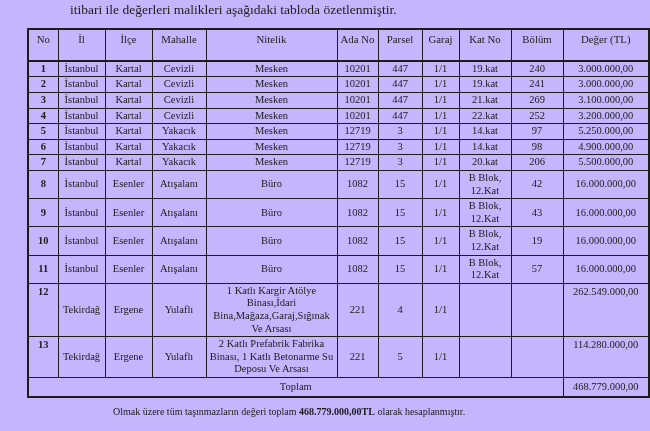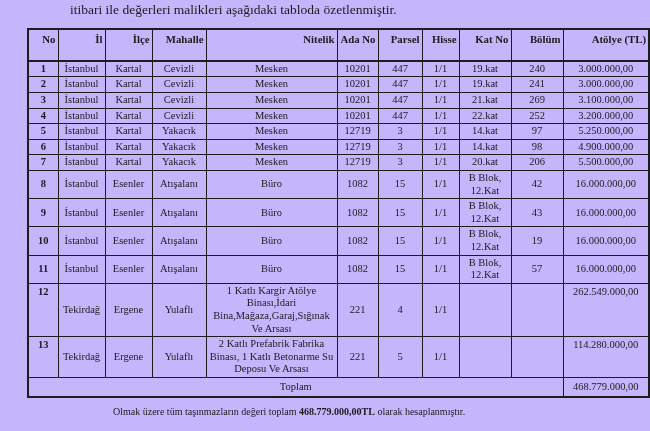--- a/index.html
+++ b/index.html
@@ -32,27 +32,26 @@
   table.props td {
     border: 1px solid #1c1c1c;
     text-align: center;
     padding: 1px 2px;
     font-size: 10.5px;
     line-height: 1.2;
     overflow: hidden;
     word-wrap: break-word;
   }
   table.props thead th {
-    font-weight: bold;
+    font-weight: normal;
     vertical-align: top;
     height: 26px;
     padding-top: 3px;
     font-size: 10.8px;
     border-bottom-width: 2px;
-    text-align: right;
   }
   table.props tbody td {
     vertical-align: middle;
   }
   table.props tbody td.col-no {
     font-weight: bold;
   }
   table.props tbody tr.tall td.col-no,
   table.props tbody tr.tall td.col-deger {
     vertical-align: top;
@@ -95,24 +94,24 @@
     </colgroup>
     <thead>
       <tr>
         <th>No</th>
         <th>İl</th>
         <th>İlçe</th>
         <th>Mahalle</th>
         <th>Nitelik</th>
         <th>Ada No</th>
         <th>Parsel</th>
-        <th>Hisse</th>
+        <th>Garaj</th>
         <th>Kat No</th>
         <th>Bölüm</th>
-        <th>Atölye (TL)</th>
+        <th>Değer (TL)</th>
       </tr>
     </thead>
     <tbody id="table-body">
         <tr>
           <td class="col-no">1</td>
           <td class="col-il">İstanbul</td>
           <td class="col-ilce">Kartal</td>
           <td class="col-mahalle">Cevizli</td>
           <td class="col-nitelik">Mesken</td>
           <td class="col-ada">10201</td>

